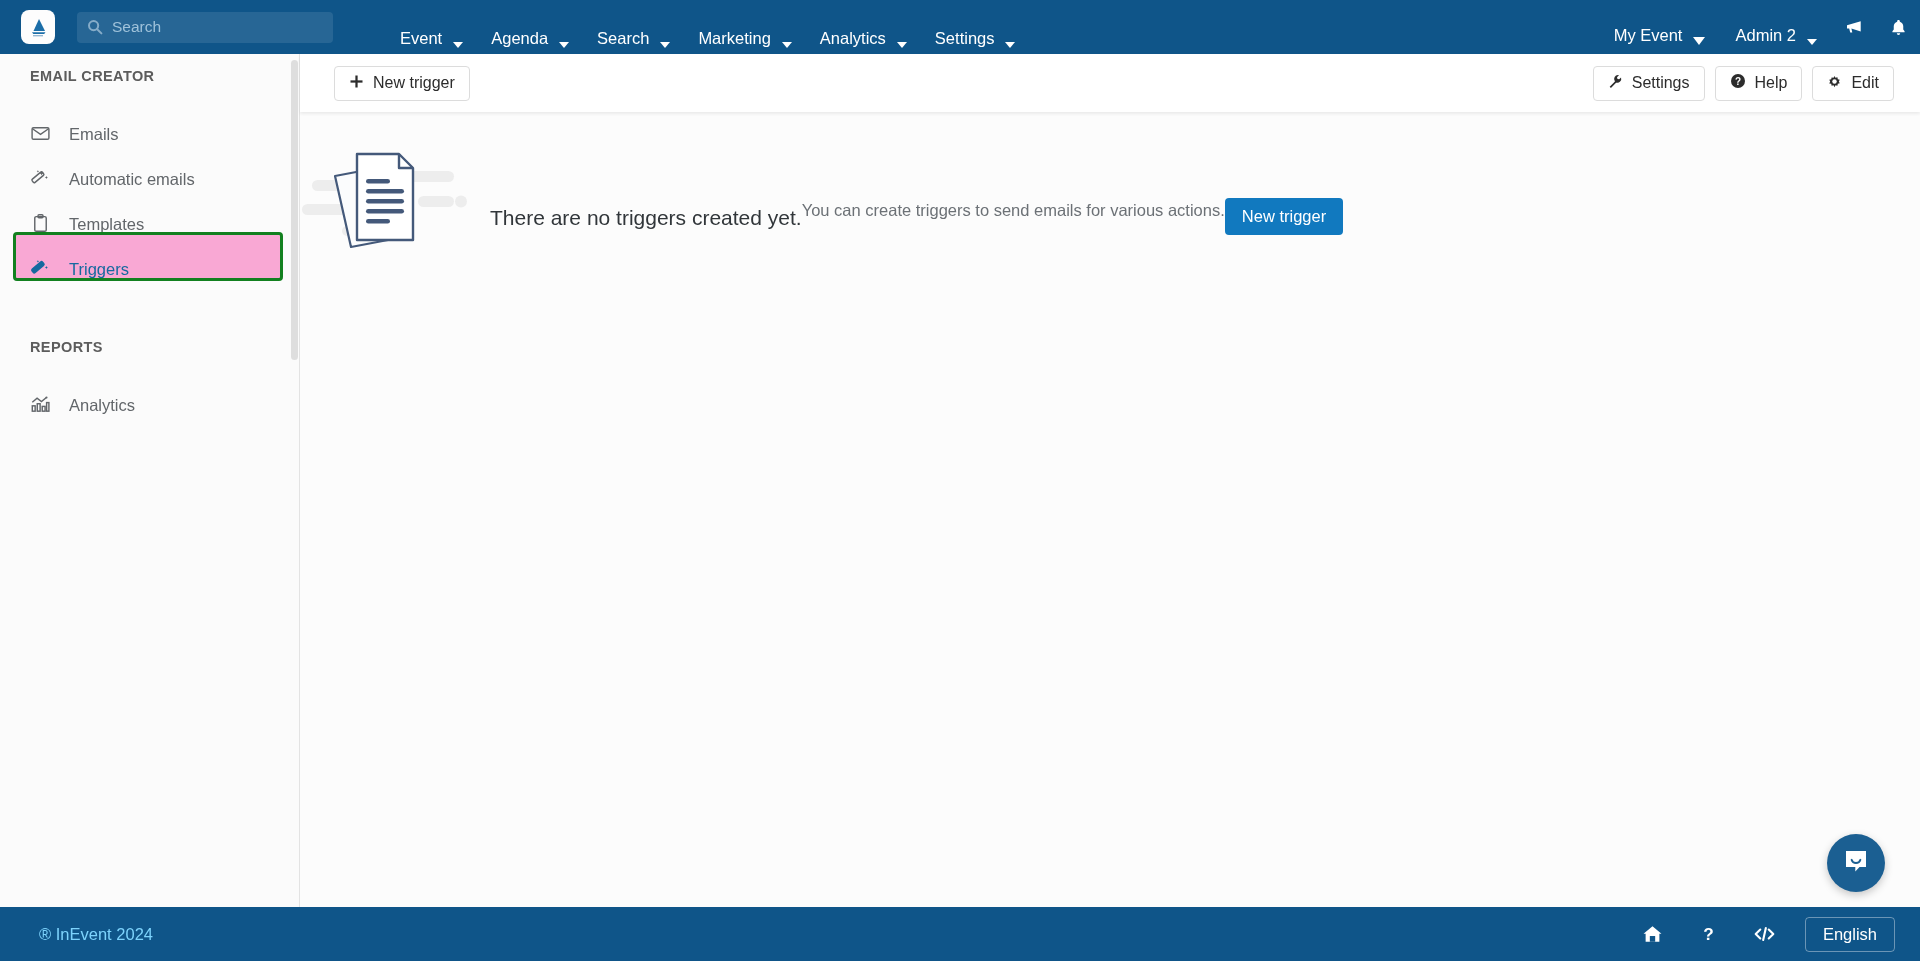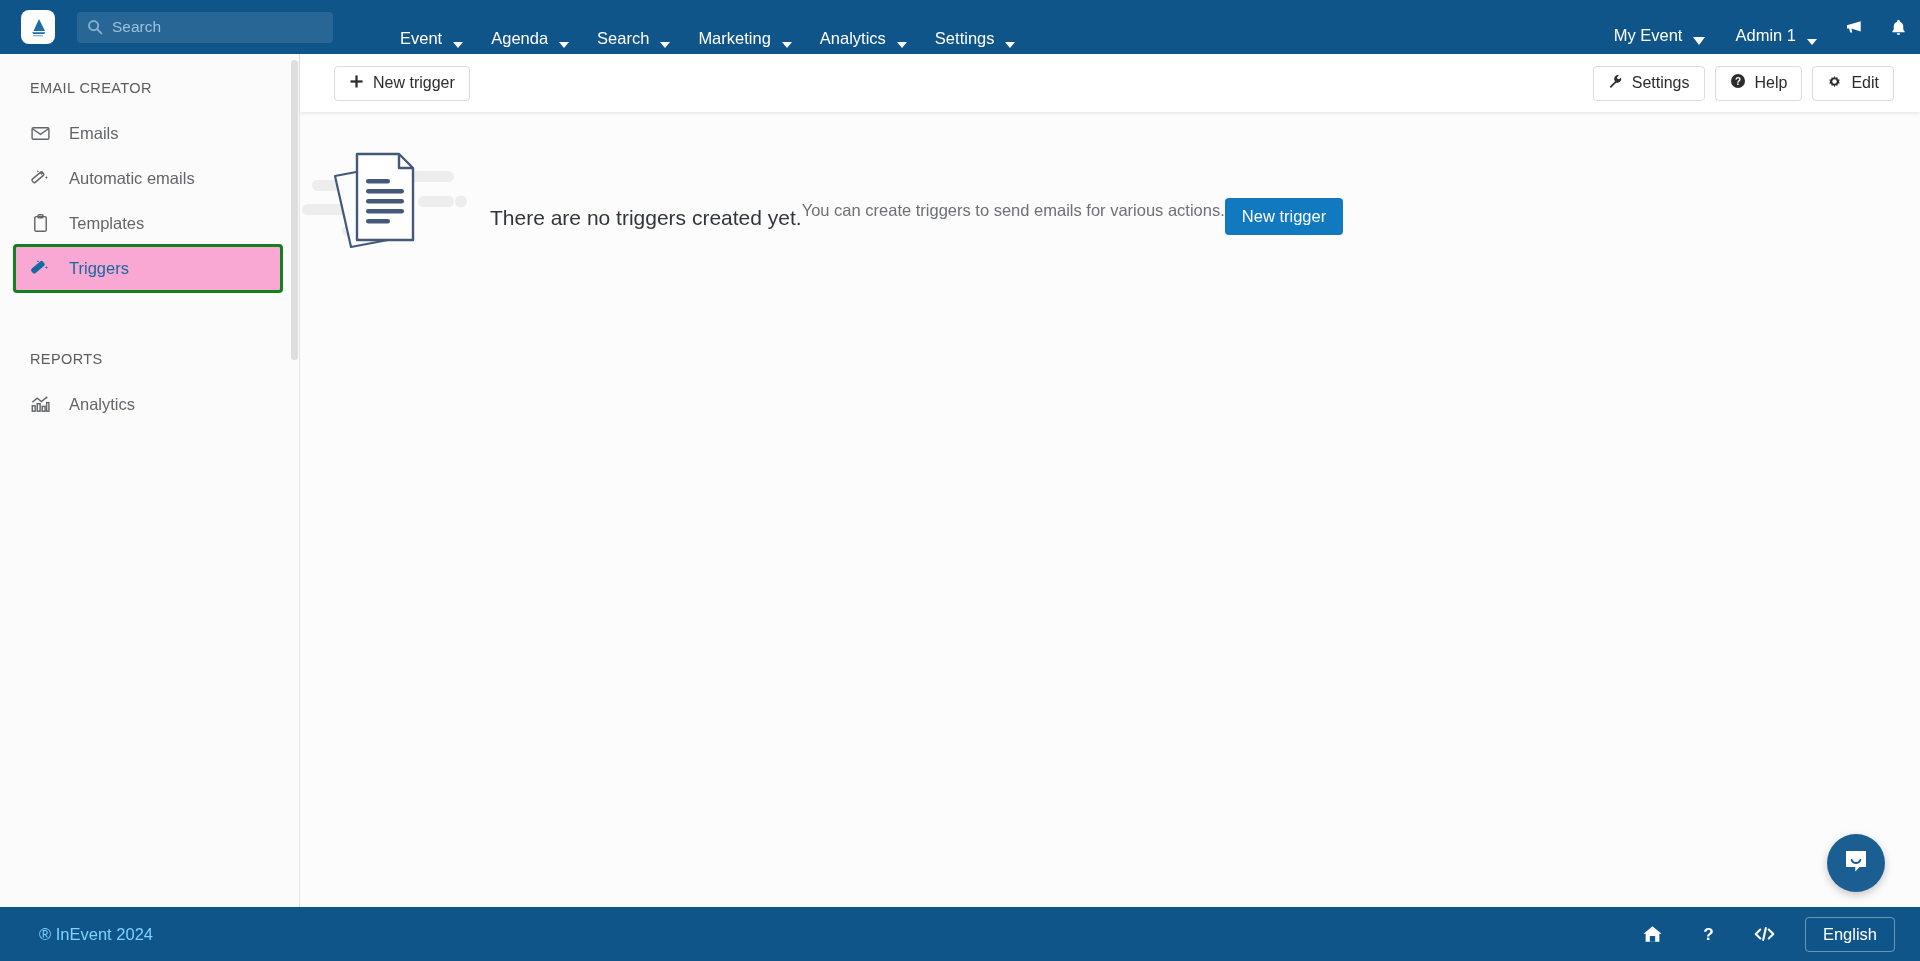--- a/index.html
+++ b/index.html
@@ -68,27 +68,27 @@
   }
 
   
   .sidebar {
     position: absolute; top: 54px; left: 0;
     width: 300px; height: 853px;
     background: #fbfbfb;
     border-right: 1px solid #e3e3e3;
   }
   .side-heading {
-    font-size: 14.5px; font-weight: normal; color: #5c5c5c;
+    font-size: 14.5px; font-weight: bold; color: #5c5c5c;
     letter-spacing: .4px;
-    padding: 26px 0 0 30px;
+    padding: 14px 0 0 30px;
   }
   .side-list { margin-top: 15px; }
   .side-item {
-    display: flex; align-items: center; gap: 18px;
+    display: flex; align-items: flex-end; gap: 18px;
     height: 45px; padding-left: 29px;
     color: #62666a; font-size: 16.5px; cursor: pointer;
     position: relative;
   }
   .side-item .sicon {
     width: 22px; display: flex; align-items: center; justify-content: center;
     color: #62666a;
   }
   .side-item.selected {
     background: #f9a8d4;
@@ -243,21 +243,21 @@
       <i class="caret"></i>
     </div>
   </div>
 
   <div class="nav-right">
     <div class="nav-item">
       <span>My Event</span>
       <i class="caret big"></i>
     </div>
     <div class="nav-item">
-      <span>Admin 1</span>
+      <span>Admin 2</span>
       <i class="caret"></i>
     </div>
     <div class="icon-btn">
       <svg width="20" height="20" viewBox="0 0 20 20" fill="#ffffff">
         <path d="M3 8.2v3.2h2.2l1 4.1h2.1l-.9-4.1 9.3 3.1V4.3L3 8.2z"></path>
       </svg>
     </div>
     <div class="icon-btn">
       <svg width="19" height="19" viewBox="0 0 20 20" fill="#ffffff">
         <path d="M10 2.2c-.8 0-1.4.6-1.4 1.3v.5C6.4 4.6 5 6.5 5 8.8v3.4L3.6 14v1h12.8v-1L15 12.2V8.8c0-2.3-1.4-4.2-3.6-4.8v-.5c0-.7-.6-1.3-1.4-1.3z"></path>

